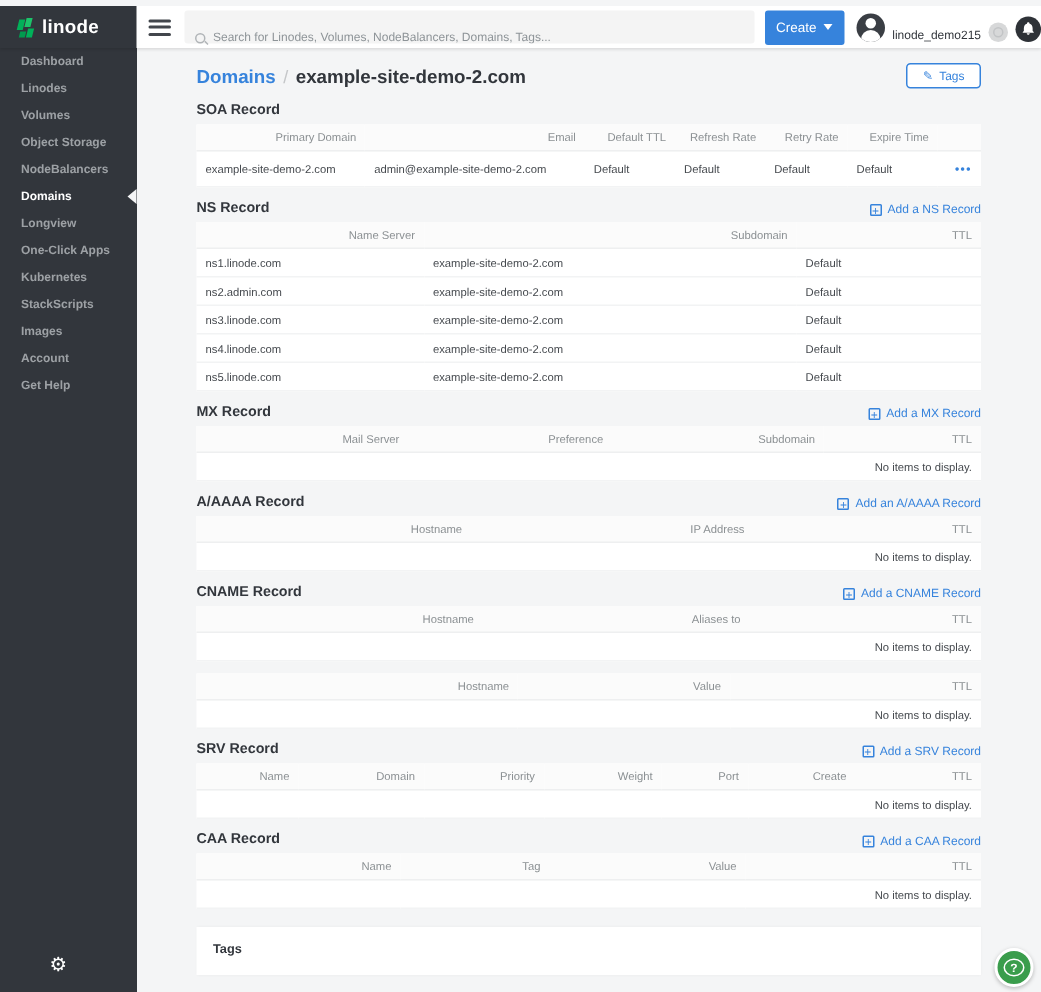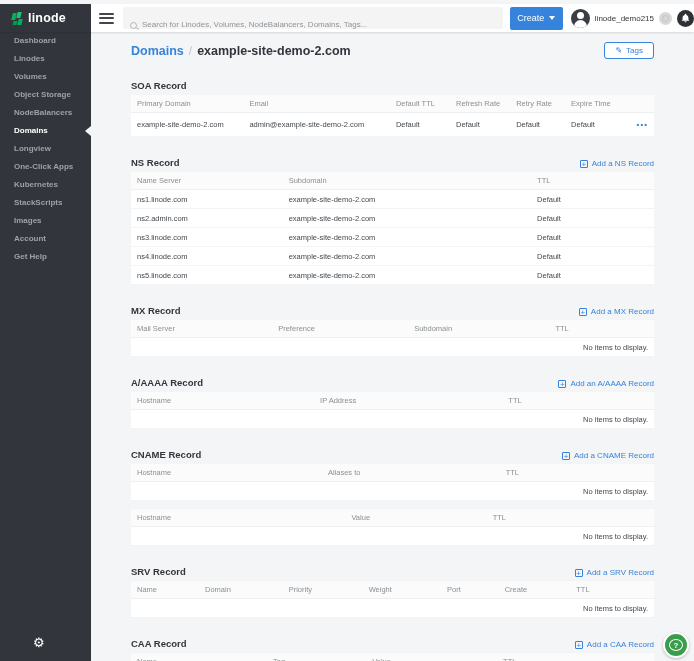--- a/index.html
+++ b/index.html
@@ -25,21 +25,21 @@
   .search-icon::after { content:""; position:absolute; width:3px; height:1.3px; background:#b0b4b7;
                         right:-3px; bottom:-1px; transform:rotate(45deg); }
   .searchbar input { border:none; outline:none; background:transparent; width:100%; font-size:8px;
                      font-family:"Liberation Sans", sans-serif; color:#32363c; }
   .searchbar input::placeholder { color:#8e9498; }
   .create-btn { margin-left:7px; width:53px; height:23px; background:#3683dc; color:#fff; border:none;
                 border-radius:2px; font-size:9px; font-family:"Liberation Sans", sans-serif;
                 display:flex; align-items:center; justify-content:center; gap:5px; cursor:pointer; flex:none; }
   .chevron-down { width:0; height:0; border-left:3.5px solid transparent; border-right:3.5px solid transparent;
                   border-top:4px solid #fff; }
-  .user-area { display:flex; align-items:center; margin-left:8px; gap:5px; }
+  .user-area { display:flex; align-items:flex-end; margin-left:8px; gap:5px; }
   .avatar { width:19px; height:19px; border-radius:50%; background:#3a3e44; position:relative; overflow:hidden; flex:none;}
   .avatar::before { content:""; position:absolute; width:7px; height:7px; border-radius:50%; background:#fff; left:6px; top:3px; }
   .avatar::after  { content:""; position:absolute; width:13px; height:8px; border-radius:7px 7px 0 0; background:#fff; left:3px; top:11.5px; }
   .username { font-size:8px; color:#32363c; }
   .notif-badge { width:13px; height:13px; border-radius:50%; background:#d7d8d9; position:relative; flex:none; cursor:pointer;}
   .notif-badge::after{ content:""; position:absolute; inset:3px; border:1.2px solid #c2c4c6; border-radius:50%; }
   .bell-btn { width:17px; height:17px; border-radius:50%; background:#2e3237; display:flex; align-items:center; justify-content:center; flex:none; cursor:pointer; }
 
   
   .sidebar { position:fixed; top:28px; left:0; width:91px; bottom:0; background:#32363c; z-index:10; }
@@ -59,28 +59,28 @@
   .crumb-link { color:#3683dc; font-size:12.5px; font-weight:bold; text-decoration:none; cursor:pointer; }
   .crumb-sep { color:#c4c6c8; font-size:12px; margin:0 5px; font-weight:normal; }
   .crumb-current { color:#32363c; font-size:12.5px; font-weight:bold; }
   .tags-btn { margin-left:auto; display:flex; align-items:center; gap:4px; background:#fff; color:#3683dc;
               border:1px solid #3683dc; border-radius:3px; font-size:8px; padding:3px 10px; cursor:pointer;
               font-family:"Liberation Sans", sans-serif; }
   .pencil { font-size:8px; line-height:8px; }
 
   .record-section { margin-bottom:8px; }
   .sec-head { display:flex; align-items:flex-end; justify-content:space-between; margin-bottom:4px; }
-  .sec-head h2 { font-size:9.5px; color:#32363c;margin-top:12px; }
+  .sec-head h2 { font-size:9.5px; color:#32363c; }
   .add-link { display:flex; align-items:flex-end; gap:4px; color:#3683dc; font-size:8px; text-decoration:none; cursor:pointer; }
   .plusbox { width:8px; height:8px; border:1px solid #3683dc; border-radius:1px; display:inline-flex;
              align-items:center; justify-content:center; font-size:8px; line-height:7px; flex:none; }
   .plusbox::before { content:"+"; }
 
   table.rec { width:100%; border-collapse:collapse; background:#fff; table-layout:fixed; }
-  table.rec th { background:#fbfbfb; color:#8b9093; font-weight:normal; text-align:left; font-size:7.5px;
+  table.rec th { background:#fbfbfb; color:#8b9093; font-weight:normal; text-align:right; font-size:7.5px;
                  padding:4px 6px; border-bottom:1px solid #eeeff0; }
   table.rec td { font-size:7.5px; color:#45494e; padding:4.5px 6px; border-bottom:1px solid #f2f3f4; }
   table.rec.tall td { padding:7px 6px; }
   td.empty-cell { text-align:right; color:#606469; padding:5px 6px; }
   td.kebab-cell, th.kebab-col { text-align:right; }
   .kebab { color:#3683dc; font-weight:bold; letter-spacing:1px; font-size:8px; cursor:pointer; }
 
   .tags-card { background:#fff; margin-top:12px; padding:9px 11px 13px 11px; box-shadow:0 0 2px rgba(0,0,0,.05); }
   .tags-card h3 { font-size:8.5px; color:#32363c; }
 

